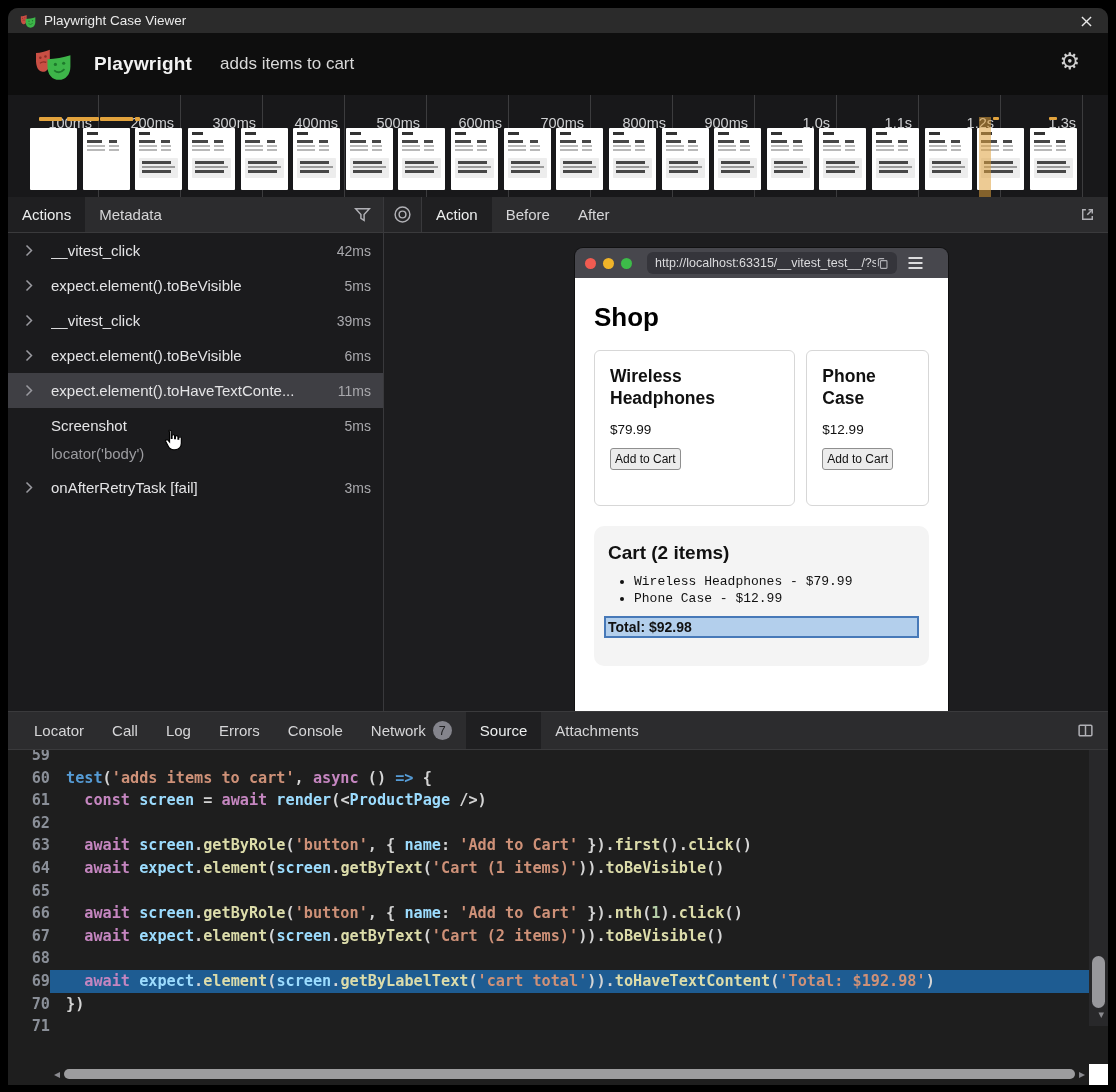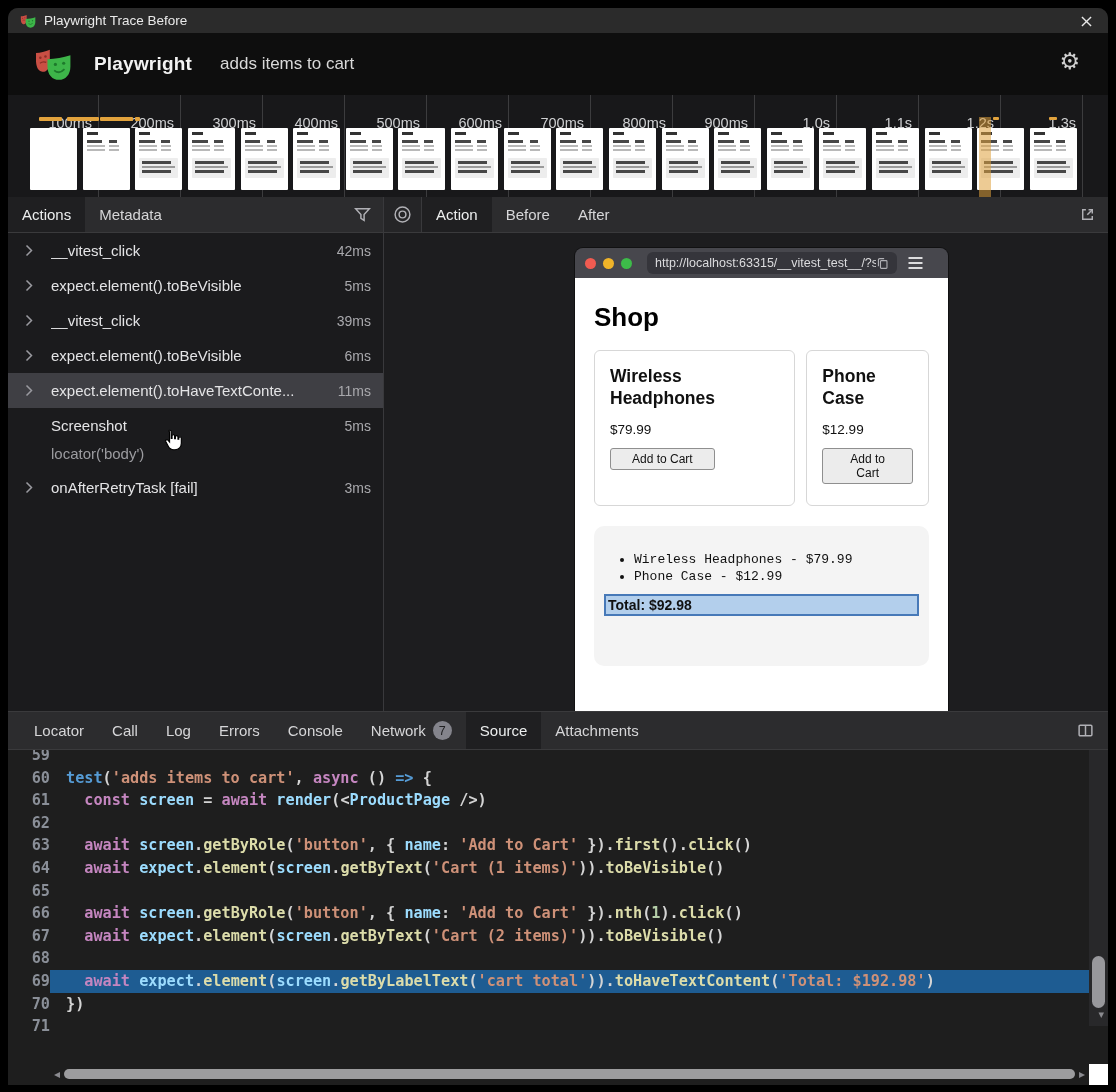--- a/index.html
+++ b/index.html
@@ -68,21 +68,21 @@
   .l-red{background:#f05b51;} .l-yel{background:#f0b429;} .l-grn{background:#3dbb49;}
   .url-pill { margin-left:8px; height:22px; width:250px; background:#35353b; border-radius:6px; display:flex; align-items:center; padding:0 8px; }
   .url-text { color:#dcdcde; font-size:12.5px; white-space:nowrap; overflow:hidden; flex:1; }
   .page { height:434px; background:#fff; color:#111; padding:24px 19px 0 19px; }
   .page h1 { font-size:26px; font-weight:bold; color:#000; }
   .products { display:flex; gap:11px; margin-top:17px; }
   .prod-card { border:1px solid #d7d7d7; border-radius:6px; padding:15px 15px; height:156px; }
   .prod-card.c1 { width:202px; } .prod-card.c2 { width:123px; }
   .prod-name { font-size:17.5px; font-weight:bold; line-height:1.25; }
   .prod-price { font-size:13.5px; margin-top:12px; }
-  .atc-btn { margin-top:11px; font-size:12px; font-family:"Liberation Sans",sans-serif; background:#ececec; border:1.5px solid #8f8f8f; border-radius:3px; padding:3px 21px; color:#111; }
+  .atc-btn { margin-top:11px; font-size:12px; font-family:"Liberation Sans",sans-serif; background:#ececec; border:1.5px solid #8f8f8f; border-radius:3px; padding:3px 4px; color:#111; }
   .cart-card { margin-top:20px; background:#f4f4f4; border-radius:10px; padding:16px 10px; height:140px; }
   .cart-head { font-size:19px; font-weight:bold; margin-left:4px; }
   .cart-list { margin:10px 0 0 30px; font-size:13px; }
   .cart-list li { margin-bottom:2px;font-family:Liberation Mono, monospace; }
   .cart-total { margin-top:10px; font-size:14px; font-weight:bold; padding:1px 2px; }
 
   
   .bottom-tabs { height:38px; background:#2c2c2e; border-bottom:1px solid #3a3a3c; display:flex; align-items:stretch; padding-left:12px; flex:0 0 auto; }
   .split-box { margin-left:auto; display:flex; align-items:center; padding:0 14px; cursor:pointer; }
   .file-bar { height:38px; background:#2d2d2f; border-bottom:1px solid #3a3a3c; display:flex; align-items:center; padding:0 14px 0 24px; flex:0 0 auto; }
@@ -121,21 +121,21 @@
       <svg class="logo" viewBox="0 0 48 48">
         <path d="M20 6 L20 22 C20 30 15 35 9.5 33.5 C4.5 32 2.5 26 2.5 18.5 L2.5 10 C8 10 14 8.5 20 6 Z" fill="#c94f44"></path>
         <circle cx="8" cy="16" r="1.6" fill="#8c2e26"></circle>
           <circle cx="14.5" cy="14.5" r="1.6" fill="#8c2e26"></circle>
         <path d="M7.5 23 q4 -3 8 -1" stroke="#8c2e26" fill="none" stroke-width="1.6"></path>
         <path d="M46 13 L46 27 C46 37.5 39.5 44 31.5 44 C23.5 44 17 37.5 17 27 L17 18 C27 17.5 37 16 46 13 Z" fill="#3db549"></path>
         <circle cx="27" cy="24.5" r="2" fill="#1e7a2c"></circle>
           <circle cx="37.5" cy="23" r="2" fill="#1e7a2c"></circle>
         <path d="M25.5 32 q6.5 5.5 13 -1.5" stroke="#1e7a2c" fill="none" stroke-width="2.2"></path>
       </svg>
-      <span class="titlebar-title">Playwright Trace Before</span>
+      <span class="titlebar-title">Playwright Case Viewer</span>
       <span class="close-btn">
         <svg width="11" height="11" viewBox="0 0 12 12" style="stroke:#e8e8e8;stroke-width:1.5">
             <line x1="1" y1="1" x2="11" y2="11"></line>
             <line x1="11" y1="1" x2="1" y2="11"></line>
           </svg>
       </span>
     </div>
 
     <div class="header">
       <svg class="logo" viewBox="0 0 48 48">
@@ -708,20 +708,21 @@
                   <line x1="1" y1="12" x2="15" y2="12"></line>
                 </svg>
             </div>
             <div class="page">
               <h1>Shop</h1>
               <div class="products" id="products">
                   <div class="prod-card c1"><div class="prod-name">Wireless Headphones</div><div class="prod-price">$79.99</div><button class="atc-btn">Add to Cart</button></div>
                   <div class="prod-card c2"><div class="prod-name">Phone Case</div><div class="prod-price">$12.99</div><button class="atc-btn">Add to Cart</button></div>
                 </div>
               <div class="cart-card">
+                <div class="cart-head">Cart (2 items)</div>
                 <ul class="cart-list" id="cart-list">
                     <li>Wireless Headphones - $79.99</li>
                     <li>Phone Case - $12.99</li>
                   </ul>
                 <div class="cart-total" id="cart-total" style="background: rgb(179, 207, 236); border: 2px solid rgb(71, 121, 184);">Total: $92.98</div>
               </div>
             </div>
           </div>
         </div>
       </div>

